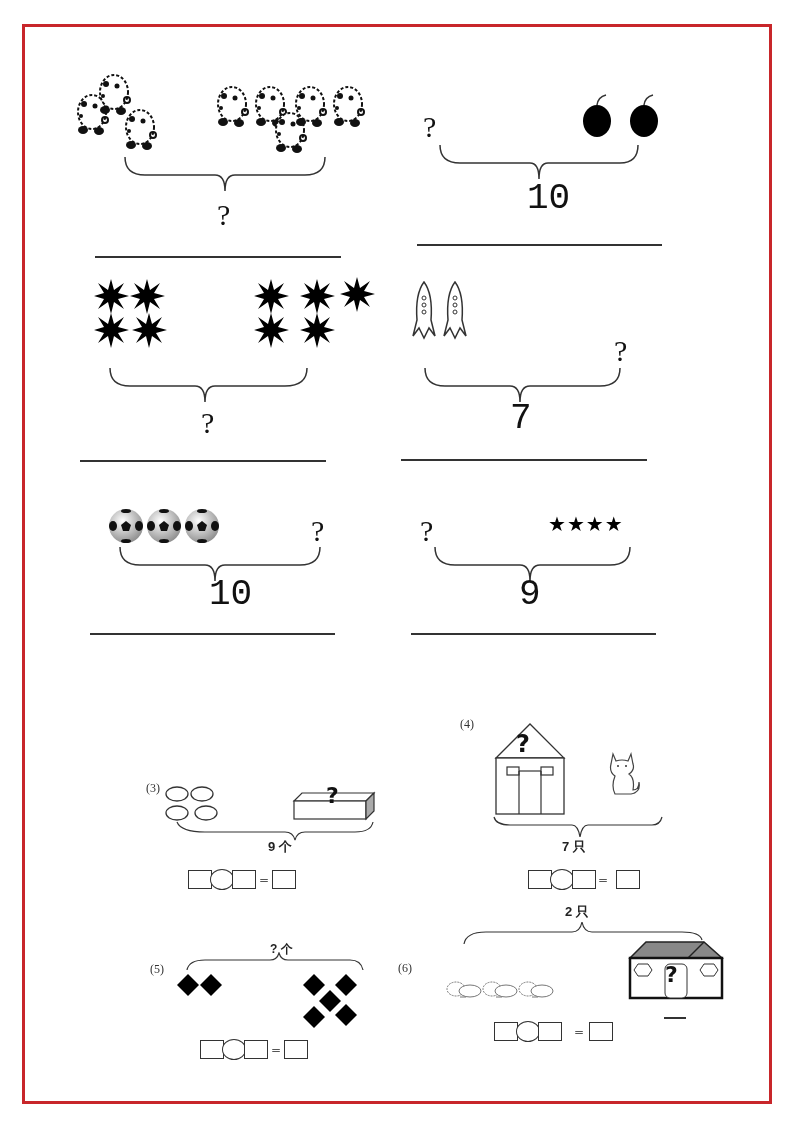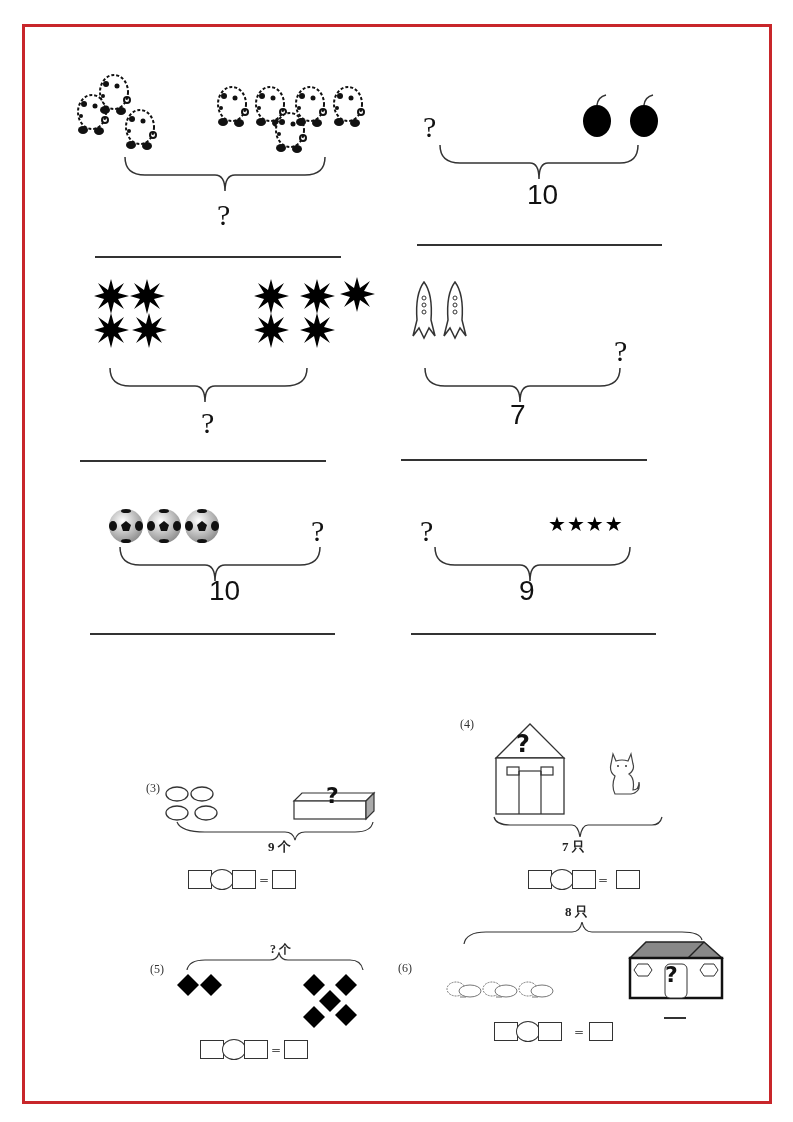--- a/index.html
+++ b/index.html
@@ -1,23 +1,23 @@
 <!DOCTYPE html>
 <html><head>
   <meta charset="utf-8">
   <style>
     html, body { margin: 0; padding: 0; background: #ffffff; }
     body { width: 793px; height: 1122px; position: relative; overflow: hidden; font-family: "Liberation Serif", serif; color: #111; }
     .page-border { position: absolute; left: 22px; top: 24px; width: 744px; height: 1074px; border: 3px solid #c8262a; }
     .abs { position: absolute; }
     .qmark { font-family: "Liberation Serif", serif; font-size: 30px; line-height: 1; }
-    .num { font-family: Liberation Sans, sans-serif; font-size: 28px; line-height: 1; }
+    .num { font-family: Liberation Mono, monospace; font-size: 36px; line-height: 1; }
     .ans-line { position: absolute; height: 2px; background: #333; }
     .label-sm { font-family: "Liberation Serif", serif; font-size: 12px; color: #333; }
-    .cn { font-family: Liberation Serif, serif; font-size: 13px; font-weight: bold; color: #222; }
+    .cn { font-family: Liberation Sans, sans-serif; font-size: 13px; font-weight: bold; color: #222; }
     .eq { position: absolute; display: flex; align-items: center; }
     .eq .box { width: 22px; height: 17px; border: 1.5px solid #333; background: #fff; }
     .eq .oval { width: 22px; height: 19px; border: 1.5px solid #333; border-radius: 50%; margin: 0 -2px; background: #fff; }
     .eq .sign { font-family: "DejaVu Sans", sans-serif; font-size: 12px; color: #555; padding: 0 3px; }
     svg { display: block; }
   </style>
 </head>
 <body>
 
 <div class="page-border"></div>
@@ -225,21 +225,21 @@
   <div class="eq" style="left:200px;top:1039px">
     <div class="box"></div>
     <div class="oval"></div>
     <div class="box"></div>
     <span class="sign">=</span>
     <div class="box"></div>
   </div>
 </div>
 
 <div>
-  <div class="abs cn" style="left:565px;top:903px">8 只</div>
+  <div class="abs cn" style="left:565px;top:903px">2 只</div>
   <svg class="abs" style="left:462px;top:920px" width="250" height="26">
     <path d="M2,24 Q4,12 24,12 L110,12 Q118,12 120,2 Q122,12 130,12 L220,12 Q238,12 240,20" fill="none" stroke="#333" stroke-width="1.2"></path>
   </svg>
   <div class="abs label-sm" style="left:398px;top:961px">(6)</div>
   <svg class="abs" style="left:444px;top:977px" width="112" height="24">
     <defs>
       <g id="hog">
         <ellipse cx="10" cy="10" rx="9" ry="7" fill="#fff" stroke="#777" stroke-width="1" stroke-dasharray="2 1"></ellipse>
         <ellipse cx="24" cy="12" rx="11" ry="6" fill="#fff" stroke="#777" stroke-width="1"></ellipse>
         <line x1="14" y1="18" x2="20" y2="18" stroke="#777"></line>

